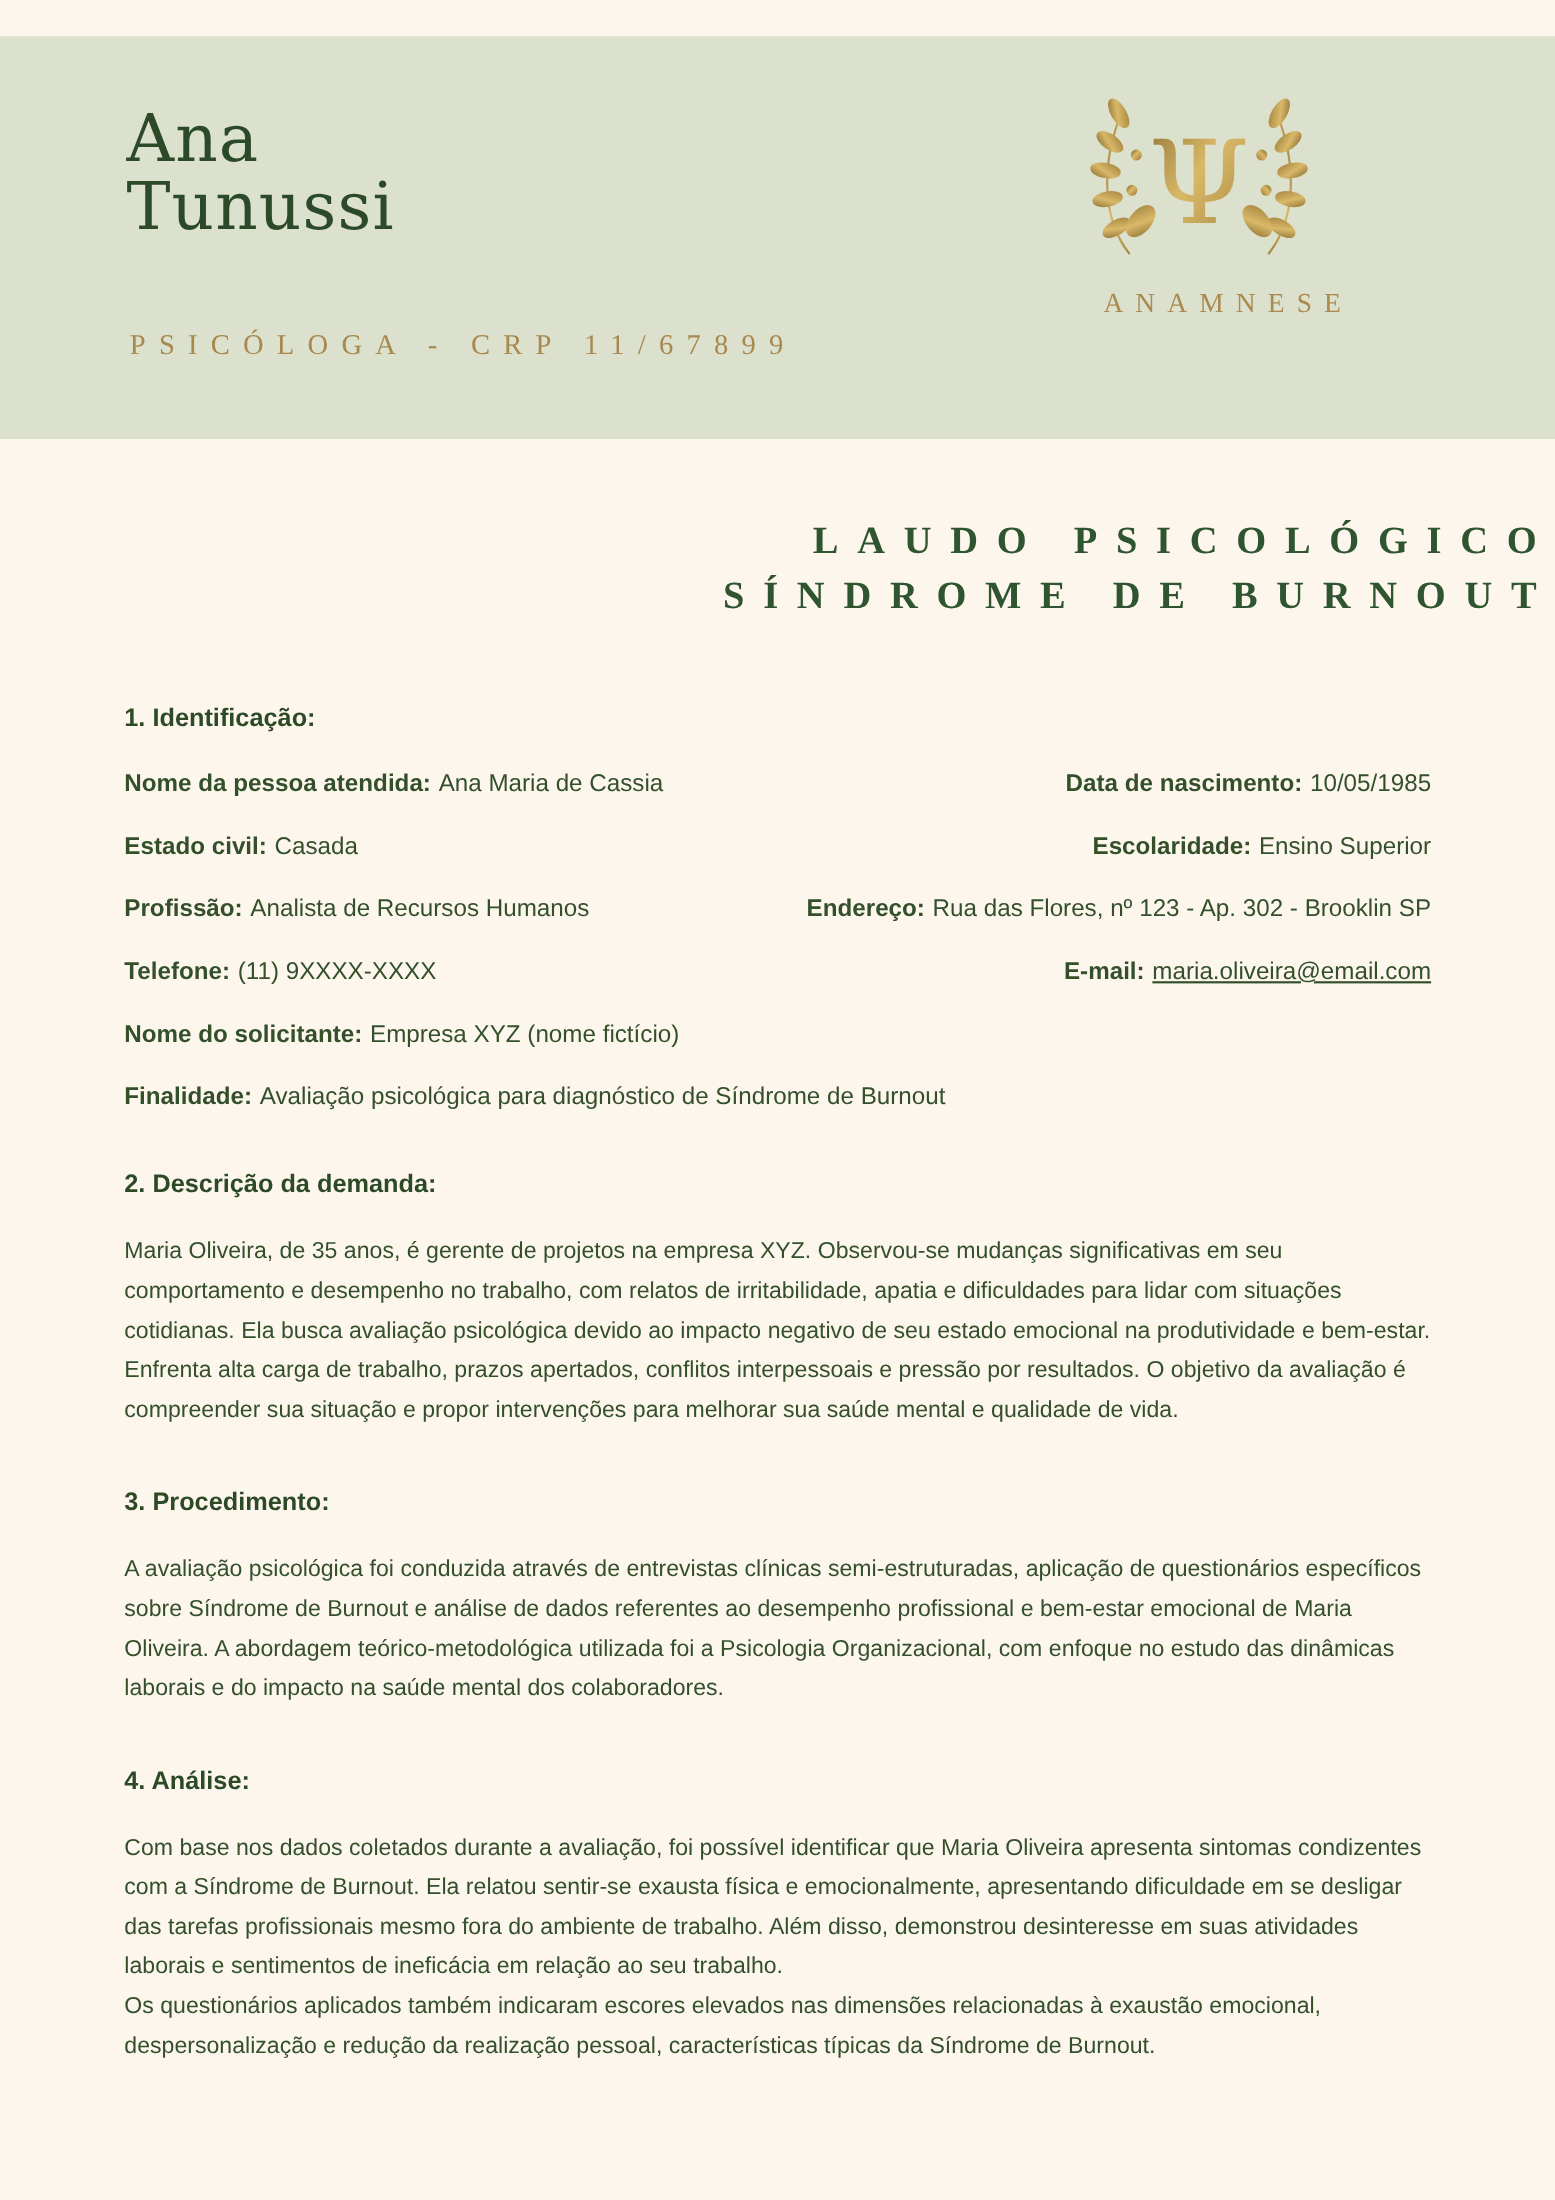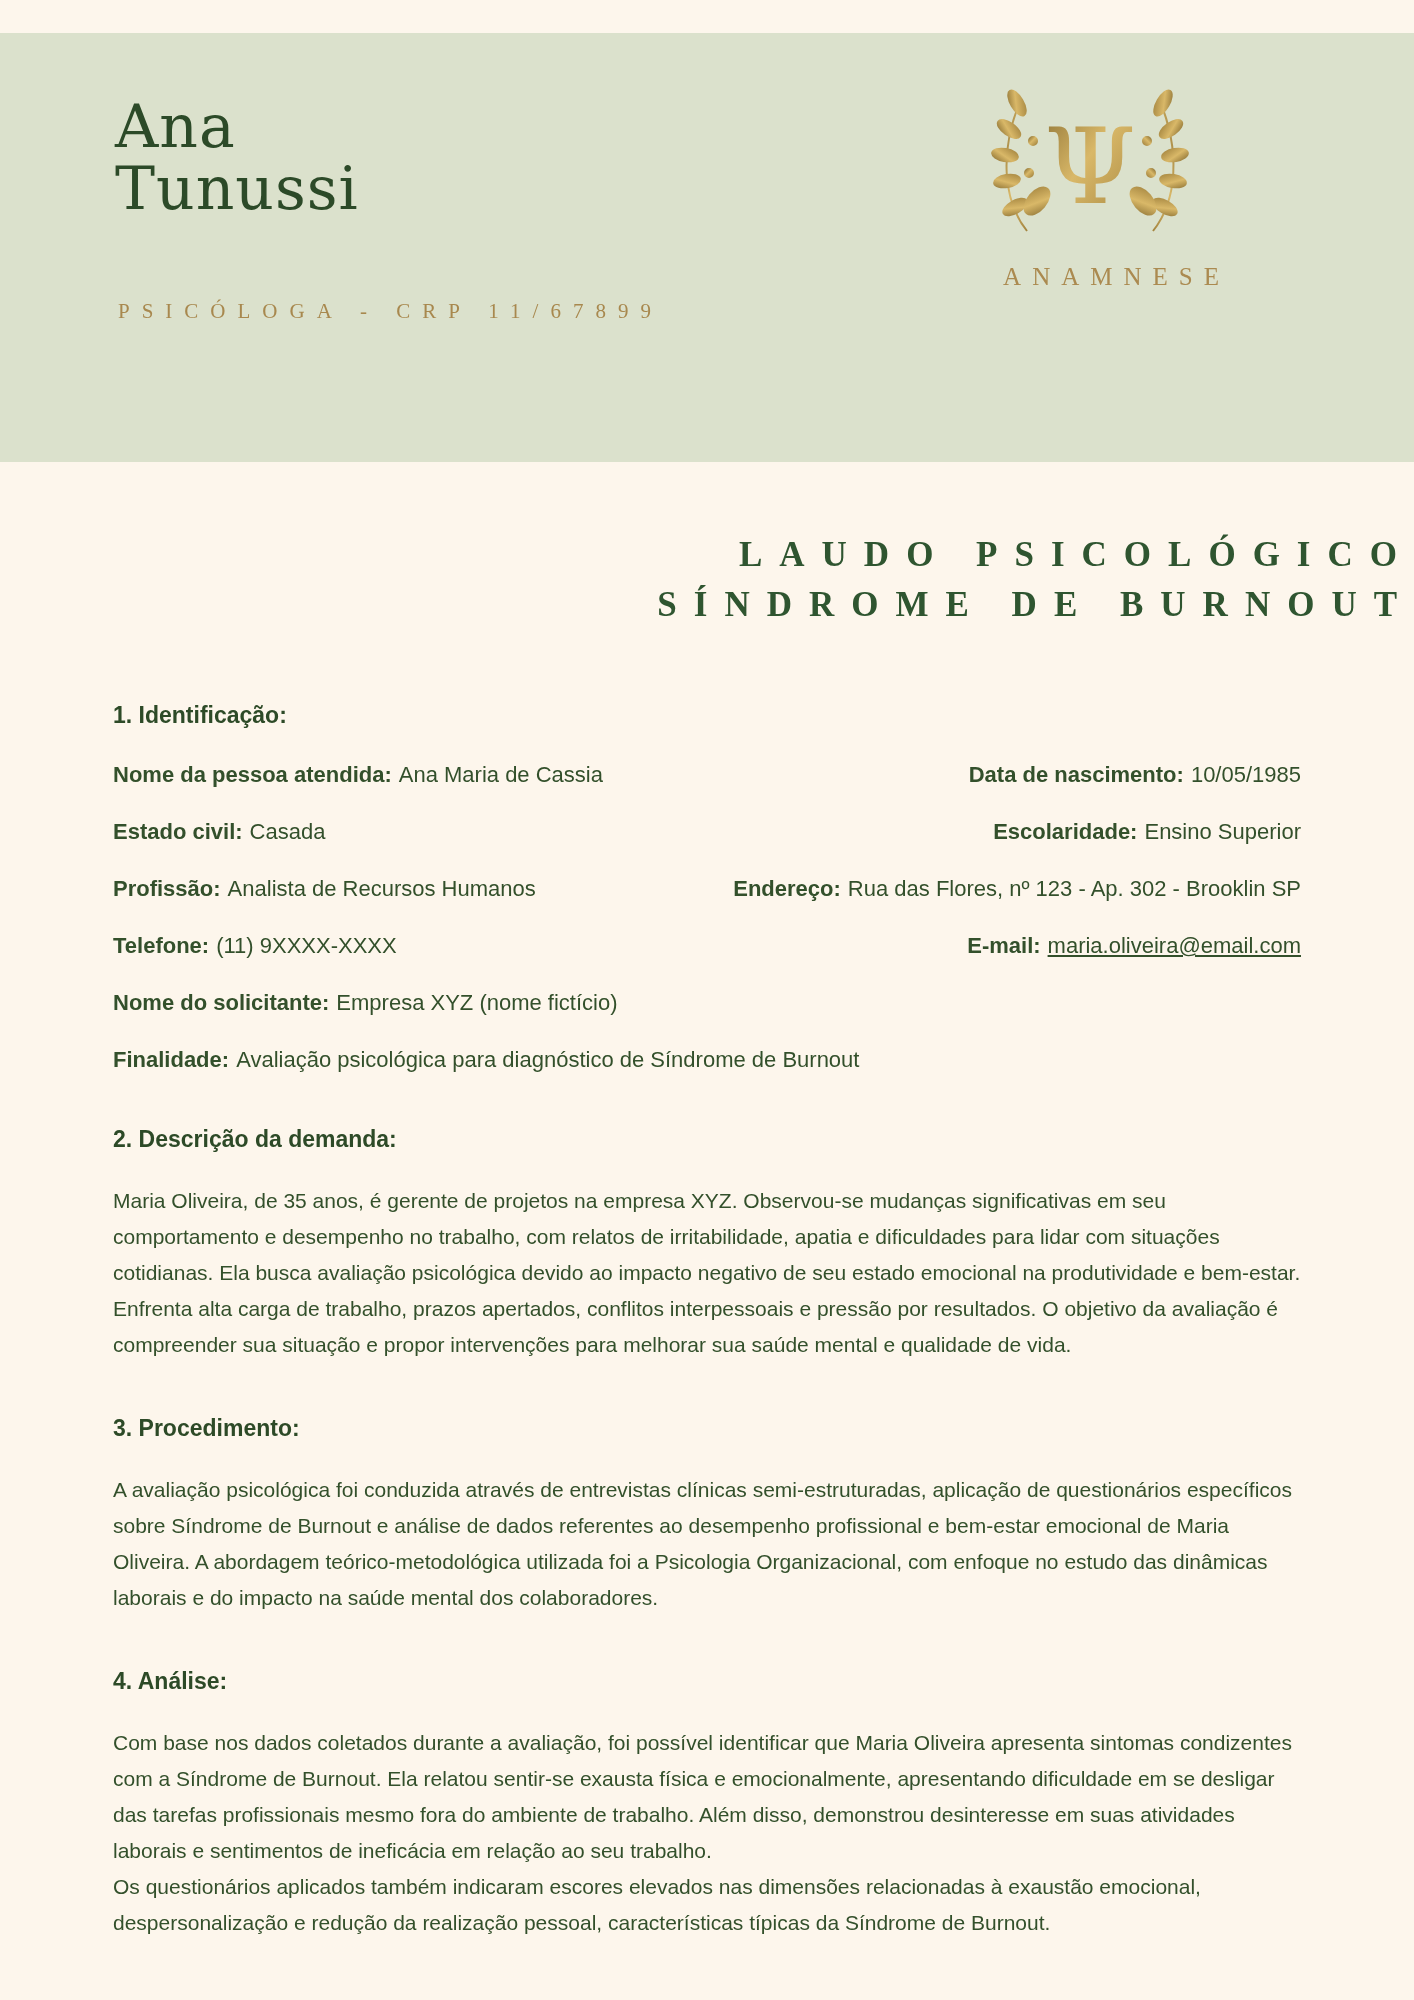--- a/index.html
+++ b/index.html
@@ -7,36 +7,36 @@
     width:1414px;height:2000px;
     background:#fdf6ec;
     overflow:hidden;
     font-family:"Liberation Sans", sans-serif;
     color:#33502b;
     -webkit-font-smoothing:antialiased;
   }
   
   .band{
     margin-top:33px;
-    height:429px;
+    height:366px;
     background:#dbe1cc;
     position:relative;
   }
   .name-block{
     position:absolute;left:115px;top:62px;
     font-family:"DejaVu Serif", serif;
     color:#2c4a28;
     font-size:60px;line-height:62px;
     letter-spacing:1px;
   }
   .credential{
     position:absolute;left:118px;top:266px;
     font-family:"Liberation Serif", serif;
     color:#a8884e;
-    font-size:21px;
+    font-size:26px;
     letter-spacing:12px;
     white-space:nowrap;
   }
   .logo-block{
     position:absolute;left:950px;top:48px;width:280px;
     text-align:center;
   }
   .logo-block svg{display:block;margin:0 auto;}
   .anamnese{
     margin-top:14px;

